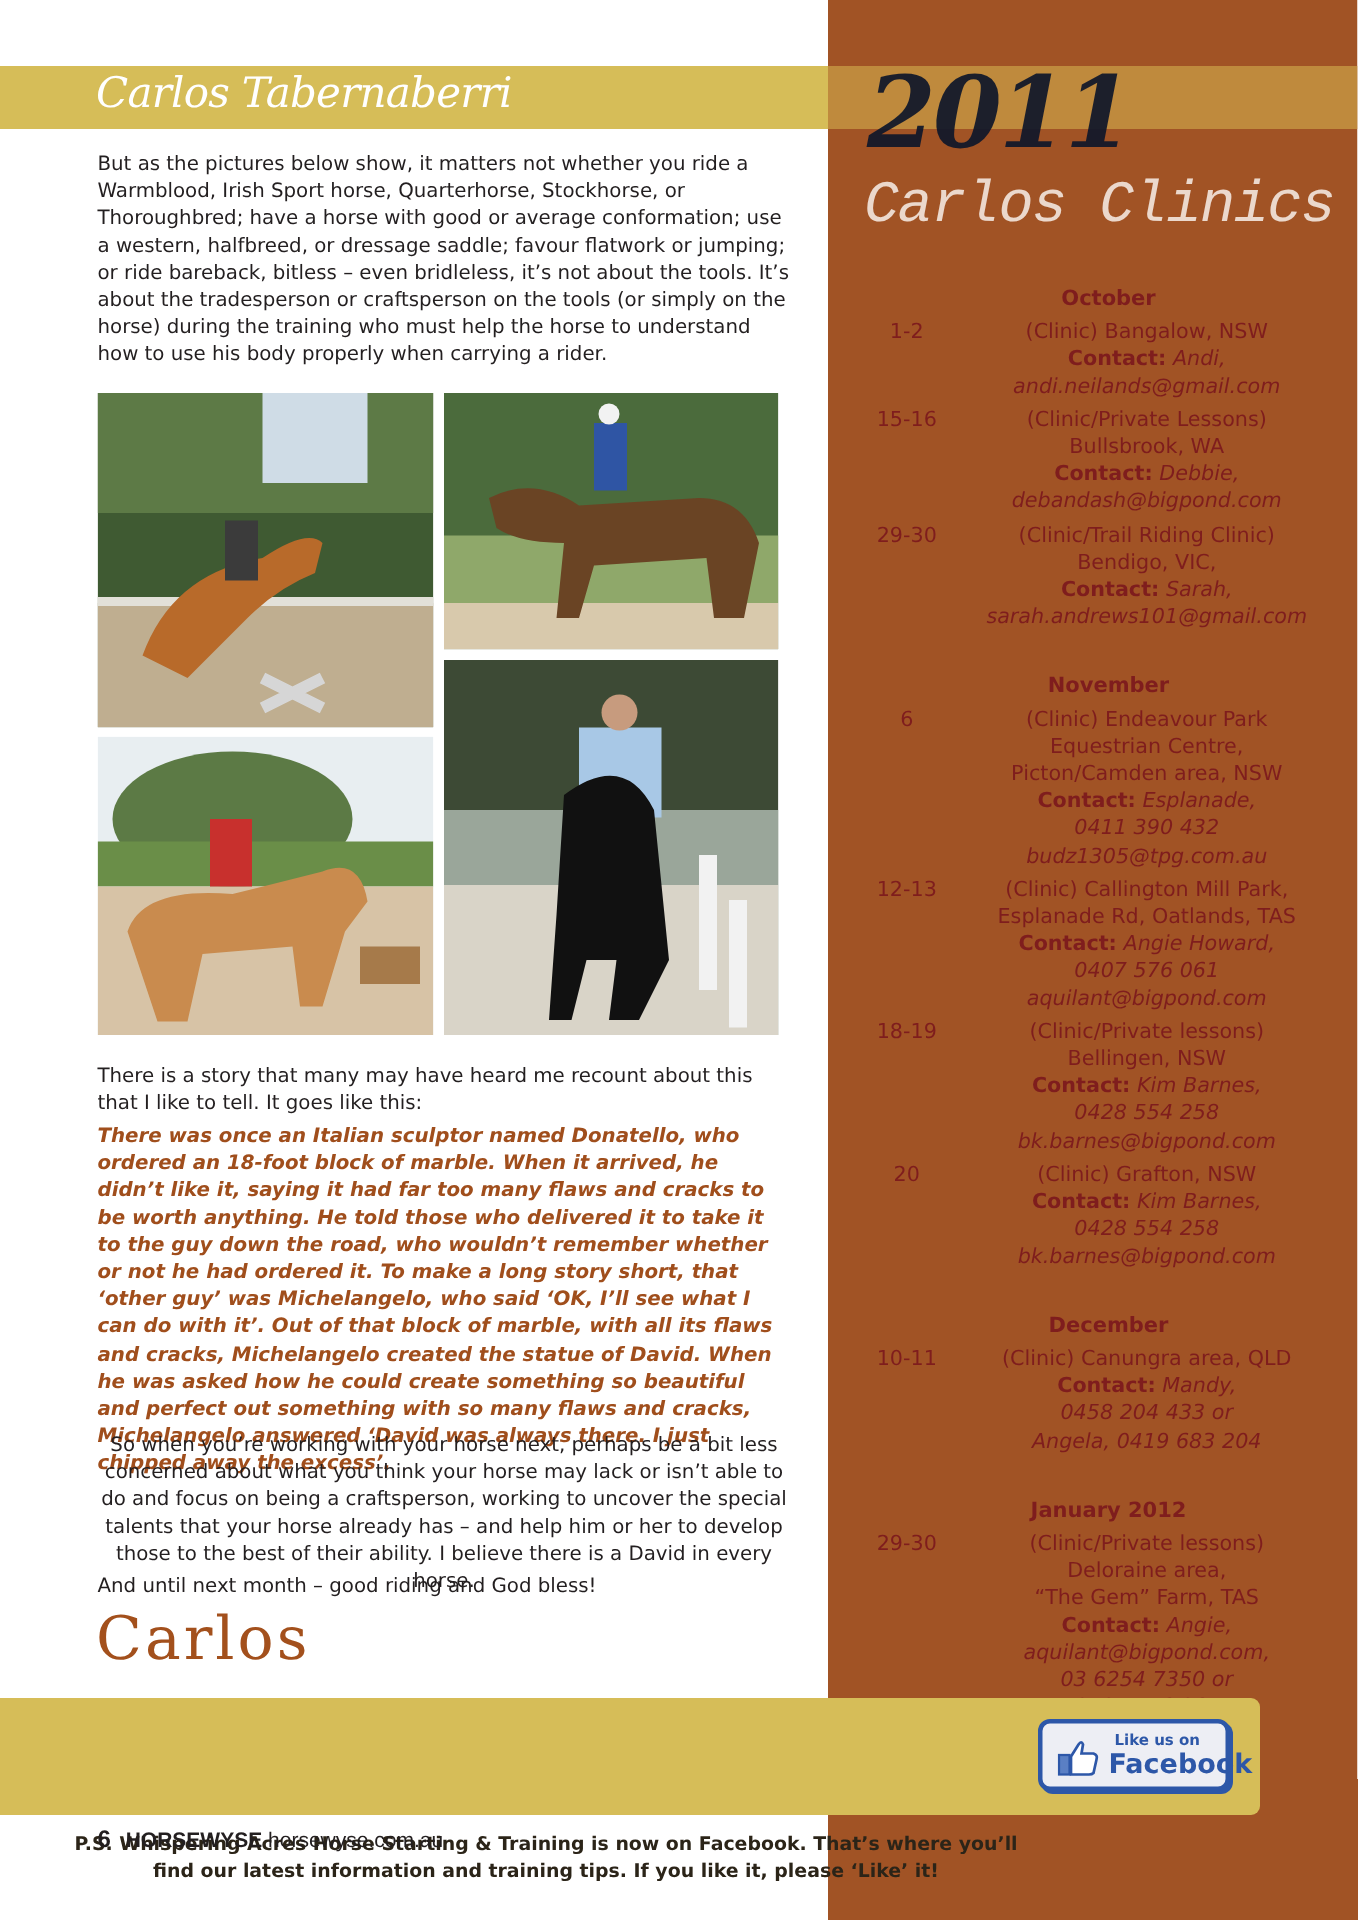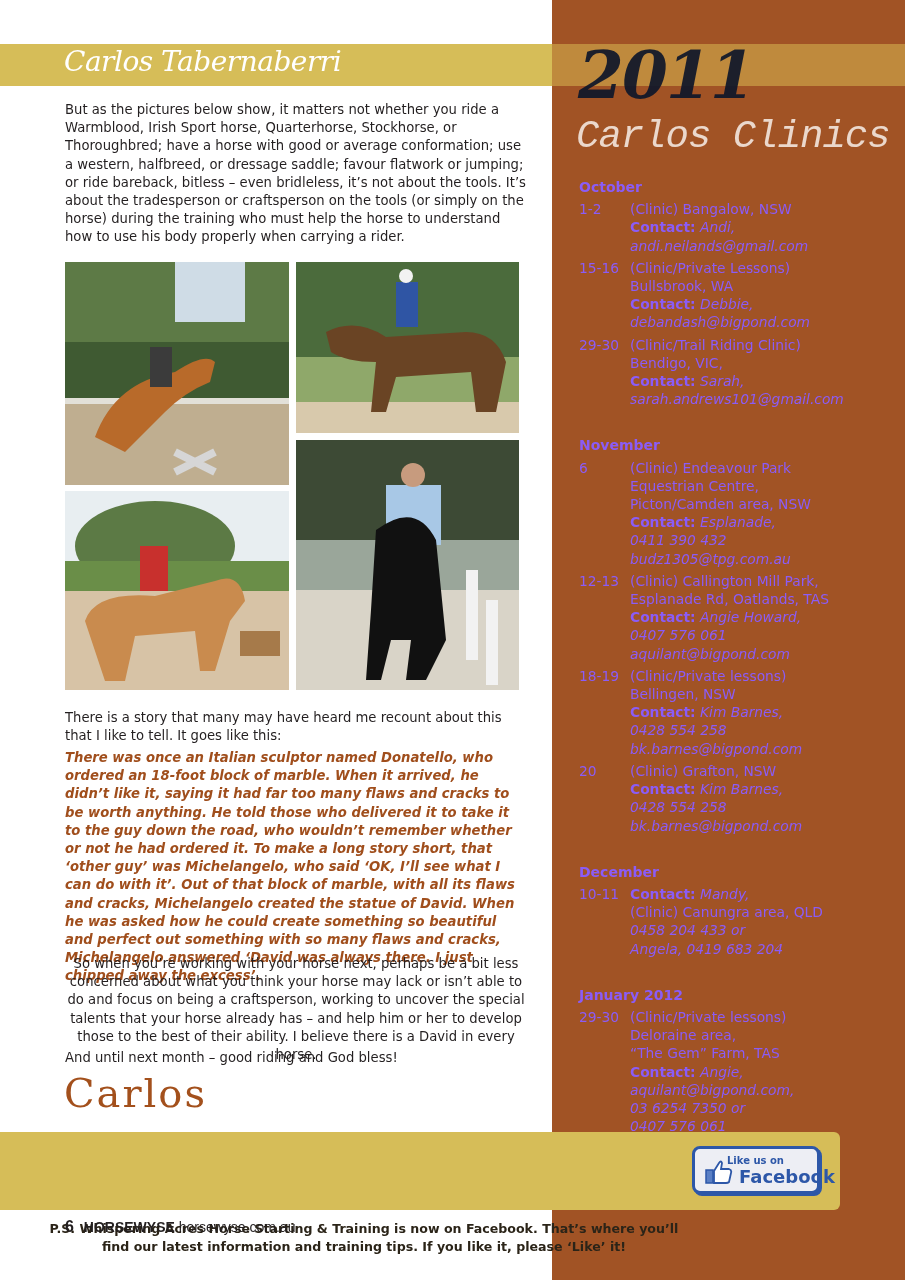--- a/index.html
+++ b/index.html
@@ -46,22 +46,22 @@
   }
   .photo {
     position: absolute; overflow: hidden;
   }
   .sig {
     position: absolute; left: 64px; top: 1070px;
     font-family: "DejaVu Serif", serif; 
     font-size: 40px; color: #A3501C; letter-spacing: 2px;
   }
   .schedule {
-    position: absolute; left: 579px; top: 178px; width: 320px;
-    color: #8b5cf6; font-size: 13.8px; line-height: 18.2px;
+    position: absolute; left: 579px; top: 190px; width: 320px;
+    color: #7f1d1d; font-size: 13.8px; line-height: 18.2px; text-align: center;
   }
   .month {
     font-weight: bold; font-size: 14px; margin: 0 0 4px 0;
   }
   .month.gap { margin-top: 28px; }
   .entry { display: flex; margin-bottom: 4px; }
   .entry .date { width: 51px; flex: none; }
   .entry .info { flex: 1; }
   .entry .contact-label { font-weight: bold; }
   .entry .contact { font-style: italic; }
@@ -74,21 +74,21 @@
     position: absolute; left: 34px; top: 1220px; width: 660px;
     font-size: 12.6px; font-weight: bold; color: #2b2418; line-height: 18px; text-align: center;
   }
   .fb-btn {
     position: absolute; left: 692px; top: 1146px; width: 128px; height: 48px;
     background: #EDEEF4; border: 3px solid #2D57A8; border-radius: 8px;
     box-sizing: border-box; box-shadow: 2px 2px 0 #2D57A8;
   }
   .fb-icon { position: absolute; left: 10px; top: 10px; }
   .fb-line1 {
-    position: absolute; left: 32px; top: 6px; font-size: 10px; font-weight: bold; color: #2D57A8;
+    position: absolute; left: 48px; top: 6px; font-size: 10px; font-weight: bold; color: #2D57A8;
   }
   .fb-line2 {
     position: absolute; left: 44px; top: 17px; font-size: 18px; font-weight: bold; color: #2D57A8;
   }
   .footer {
     position: absolute; left: 65px; top: 1218px;
     font-family: "Liberation Sans", sans-serif; font-size: 14px; color: #231f20;
   }
   .footer .page { font-weight: bold; font-size: 16px; margin-right: 6px; }
   .footer .mag { font-weight: bold; }
@@ -227,22 +227,22 @@
       <div><span class="contact-label">Contact:</span> <span class="contact">Kim Barnes,</span></div>
       <div class="contact">0428 554 258</div>
       <div class="contact">bk.barnes@bigpond.com</div>
     </div>
   </div>
 
   <div class="month gap">December</div>
   <div class="entry">
     <div class="date">10-11</div>
     <div class="info">
+      <div>(Clinic) Canungra area, QLD</div>
       <div><span class="contact-label">Contact:</span> <span class="contact">Mandy,</span></div>
-      <div>(Clinic) Canungra area, QLD</div>
       <div class="contact">0458 204 433 or</div>
       <div class="contact">Angela, 0419 683 204</div>
     </div>
   </div>
 
   <div class="month gap">January 2012</div>
   <div class="entry">
     <div class="date">29-30</div>
     <div class="info">
       <div>(Clinic/Private lessons)</div>

